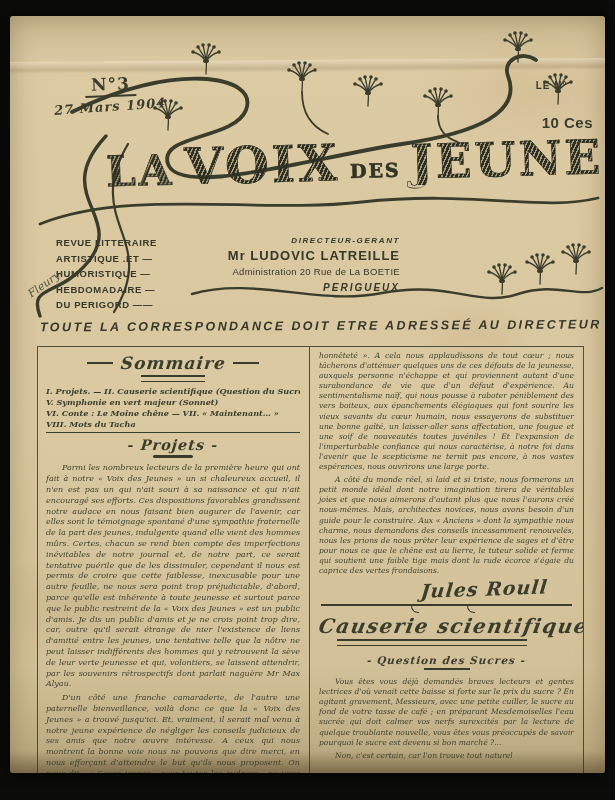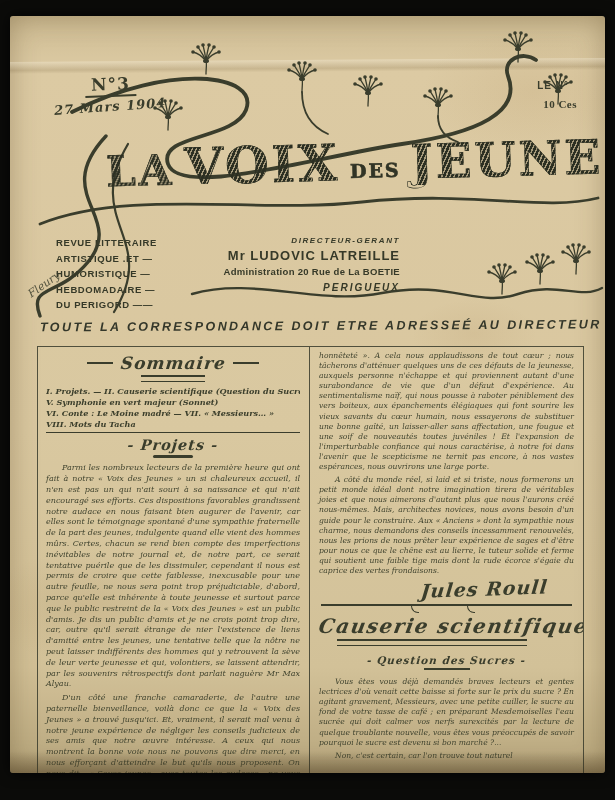--- a/index.html
+++ b/index.html
@@ -39,23 +39,23 @@
   svg.flourish{position:absolute;left:0;top:0;pointer-events:none;}
   .issue{position:absolute;left:44px;top:58px;text-align:center;}
   .issue-no{
     font-family:"DejaVu Serif",serif;font-weight:bold;font-size:17px;letter-spacing:1px;
     border-bottom:2px solid #3a3d2c;padding:0 6px 1px;display:inline-block;transform:rotate(-2deg);
   }
   .issue-date{
     font-family:"DejaVu Serif",serif;font-style:italic;font-weight:bold;font-size:13px;
     transform:rotate(-4deg);margin-top:2px;letter-spacing:1px;
   }
-  .price{position:absolute;right:28px;top:64px;text-align:left;line-height:1.1;}
+  .price{position:absolute;right:12px;top:64px;text-align:left;line-height:1.1;}
   .price-label{font-family:"Liberation Sans",sans-serif;font-weight:bold;font-size:10px;letter-spacing:1px;}
-  .price-value{font-family:Liberation Serif, serif;font-weight:bold;font-size:11px;margin-top:7px;margin-left:6px;letter-spacing:.5px;}
+  .price-value{font-family:Liberation Sans, sans-serif;font-weight:bold;font-size:15px;margin-top:24px;margin-left:6px;letter-spacing:.5px;}
 
   .title{
     position:absolute;left:96px;top:122px;width:486px;margin:0;
     display:flex;align-items:baseline;gap:10px;justify-content:flex-start;
     transform:rotate(-1.5deg);
     font-family:"DejaVu Serif",serif;font-weight:bold;
     color:#313426;
     -webkit-text-stroke:.6px #2c2f22;
   }
   .title .big{
@@ -69,21 +69,21 @@
   .title .t4{font-size:47px;}
 
   .revue-lines{position:absolute;left:46px;top:221px;width:150px;list-style:none;margin:0;padding:0;}
   .revue-lines div{
     font-family:"Liberation Sans",sans-serif;font-weight:bold;font-size:9.5px;
     letter-spacing:.6px;color:#363928;margin-bottom:4.5px;white-space:nowrap;transform:scaleY(1.05);
   }
   .direction{position:absolute;left:160px;top:220px;width:230px;text-align:right;color:#363928;}
   .direction .role{font-family:"Liberation Sans",sans-serif;font-weight:bold;font-style:italic;font-size:8px;letter-spacing:1.6px;}
   .direction .name{font-family:"Liberation Sans",sans-serif;font-weight:bold;font-size:13px;letter-spacing:1px;margin-top:3px;white-space:nowrap;}
-  .direction .admin{font-family:"Liberation Sans",sans-serif;font-weight:bold;font-size:9.5px;letter-spacing:.3px;margin-top:3px;white-space:nowrap;}
+  .direction .admin{font-family:"Liberation Sans",sans-serif;font-weight:normal;font-size:9.5px;letter-spacing:.3px;margin-top:3px;white-space:nowrap;}
   .direction .city{font-family:"Liberation Sans",sans-serif;font-weight:bold;font-style:italic;font-size:10px;letter-spacing:2px;margin-top:5px;margin-left:90px;}
   .artist-sig{
     position:absolute;left:16px;top:262px;font-family:"DejaVu Serif",serif;font-style:italic;
     font-size:11px;transform:rotate(-35deg);color:#3a3d2c;opacity:.85;
   }
 
   .notice{
     position:absolute;left:30px;top:303px;width:520px;
     font-family:"Liberation Sans",sans-serif;font-weight:bold;font-style:italic;
     font-size:12.5px;letter-spacing:2.4px;color:#34372a;white-space:nowrap;transform:rotate(-.3deg);
@@ -246,21 +246,21 @@
       <div class="col col-left">
         <div class="sommaire-head">
           <span class="dash"></span>
           <span class="sommaire-title">Sommaire</span>
           <span class="dash"></span>
         </div>
         <div class="sommaire-underline"></div>
         <div class="toc">
           <div>I. Projets. — II. Causerie scientifique (Question du Sucres).</div>
           <div>V. Symphonie en vert majeur (Sonnet)</div>
-          <div>VI. Conte : Le Moine madré — VII. « Messieurs… »</div>
+          <div>VI. Conte : Le Moine chêne — VII. « Maintenant… »</div>
           <div>VIII. Mots du Tacha</div>
         </div>
         <div class="toc-rule"></div>
         <div class="article-head">- Projets -</div>
         <div class="article-underline"></div>
         <p class="hand indent">Parmi les nombreux lecteurs de la première heure qui ont fait à notre « Voix des Jeunes » un si chaleureux accueil, il n'en est pas un qui n'ait souri à sa naissance et qui n'ait encouragé ses efforts. Ces dispositions favorables grandissent notre audace en nous faisant bien augurer de l'avenir, car elles sont le témoignage spontané d'une sympathie fraternelle de la part des jeunes, indulgente quand elle vient des hommes mûrs. Certes, chacun se rend bien compte des imperfections inévitables de notre journal et, de notre part, ce serait tentative puérile que de les dissimuler, cependant il nous est permis de croire que cette faiblesse, inexcusable pour une autre feuille, ne nous sera point trop préjudiciable, d'abord, parce qu'elle est inhérente à toute jeunesse et surtout parce que le public restreint de la « Voix des Jeunes » est un public d'amis. Je dis un public d'amis et je ne crois point trop dire, car, outre qu'il serait étrange de nier l'existence de liens d'amitié entre les jeunes, une tentative telle que la nôtre ne peut laisser indifférents des hommes qui y retrouvent la sève de leur verte jeunesse et qui, volontiers, se laissent attendrir, par les souvenirs rétrospectifs dont parlait naguère Mr Max Alyau.</p>
         <p class="hand indent">D'un côté une franche camaraderie, de l'autre une paternelle bienveillance, voilà donc ce que la « Voix des Jeunes » a trouvé jusqu'ici. Et, vraiment, il serait mal venu à notre jeune expérience de négliger les conseils judicieux de ses amis que notre œuvre intéresse. A ceux qui nous montrent la bonne voie nous ne pouvons que dire merci, en nous efforçant d'atteindre le but qu'ils nous proposent. On nous dit : « Soyez jeunes ; ayez toutes les audaces ; ne vous montrez point imitateurs timorés ; vagabondez librement dans le vaste champ de la littérature et vous ne choquerez personne tant que vous resterez dans les bornes d'une stricte</p>
       </div>
 
       <div class="col col-right">

